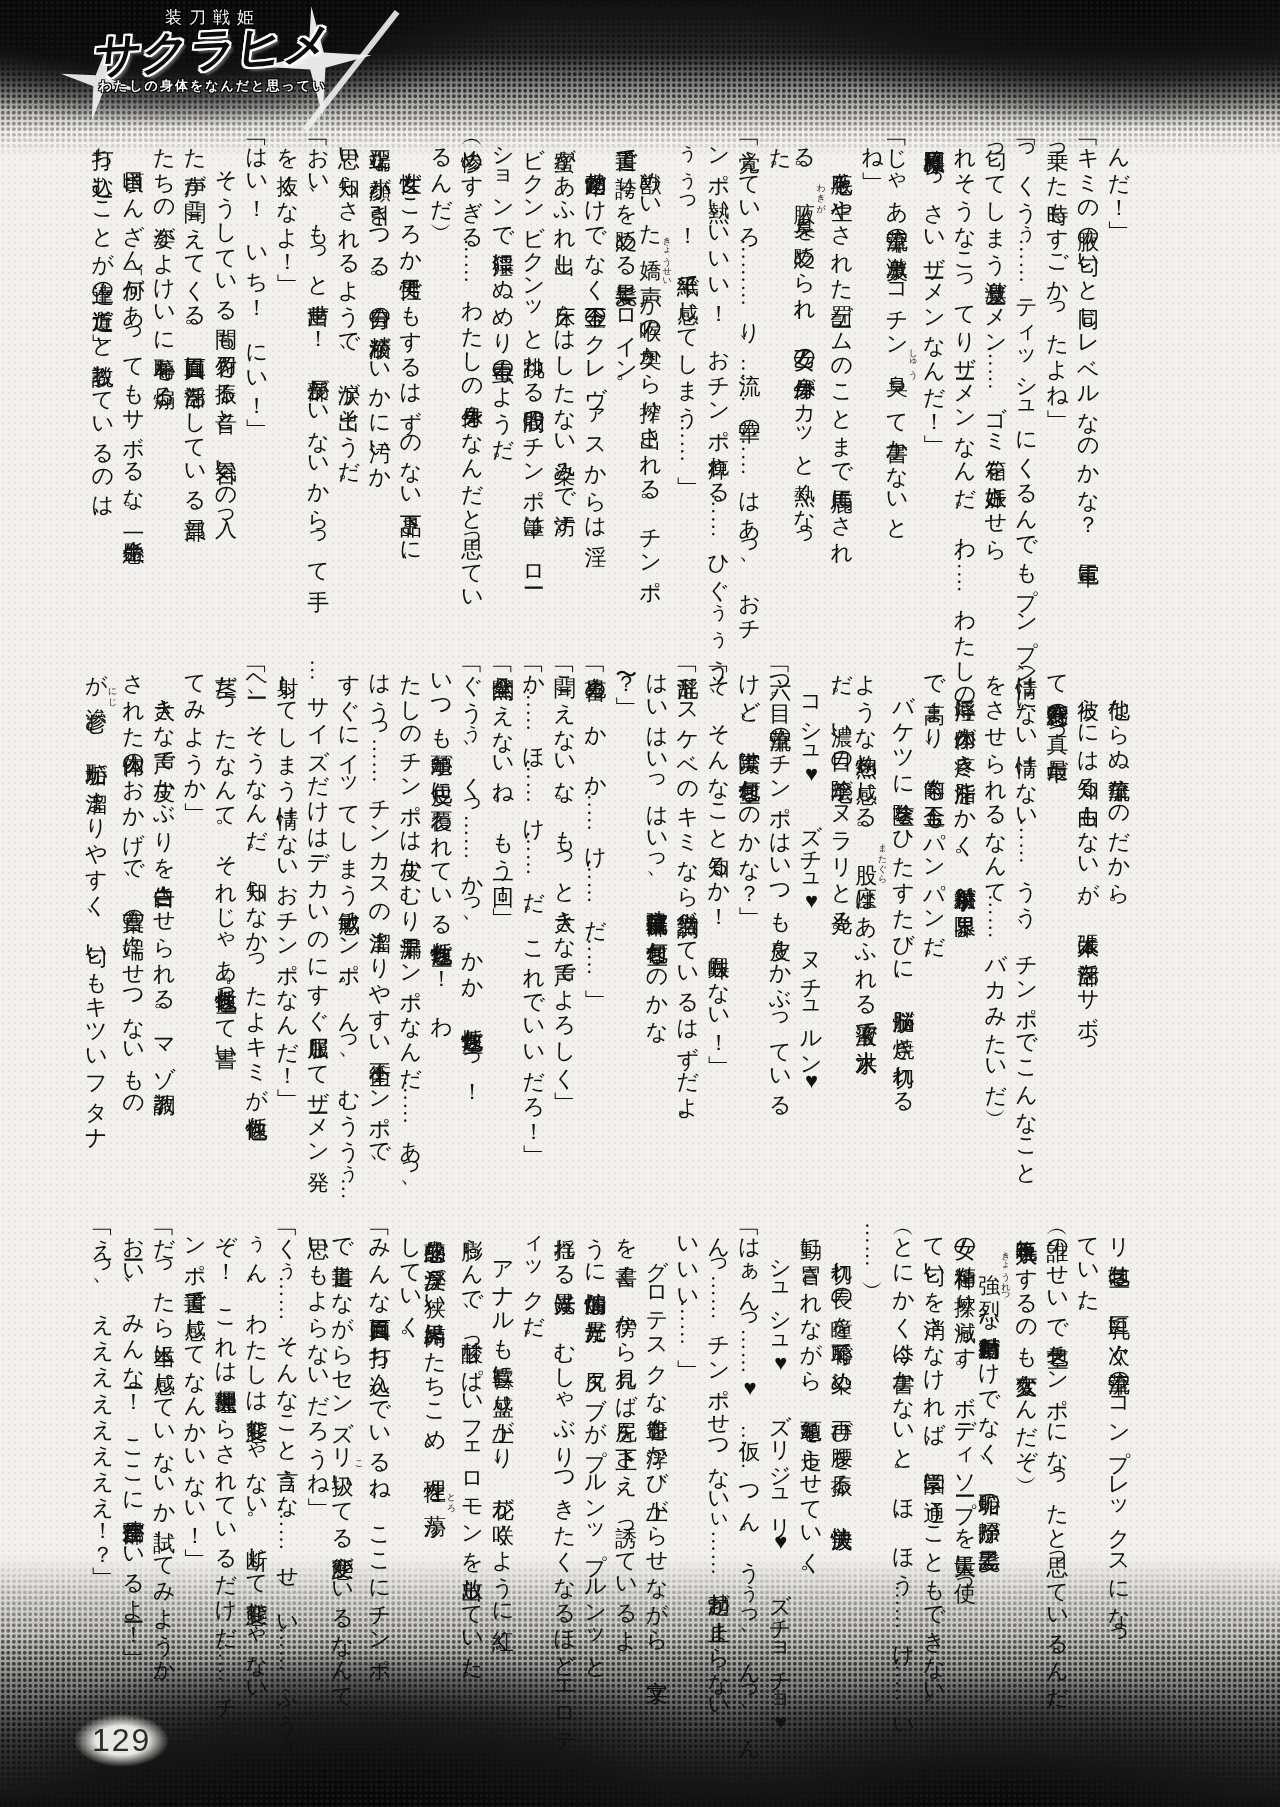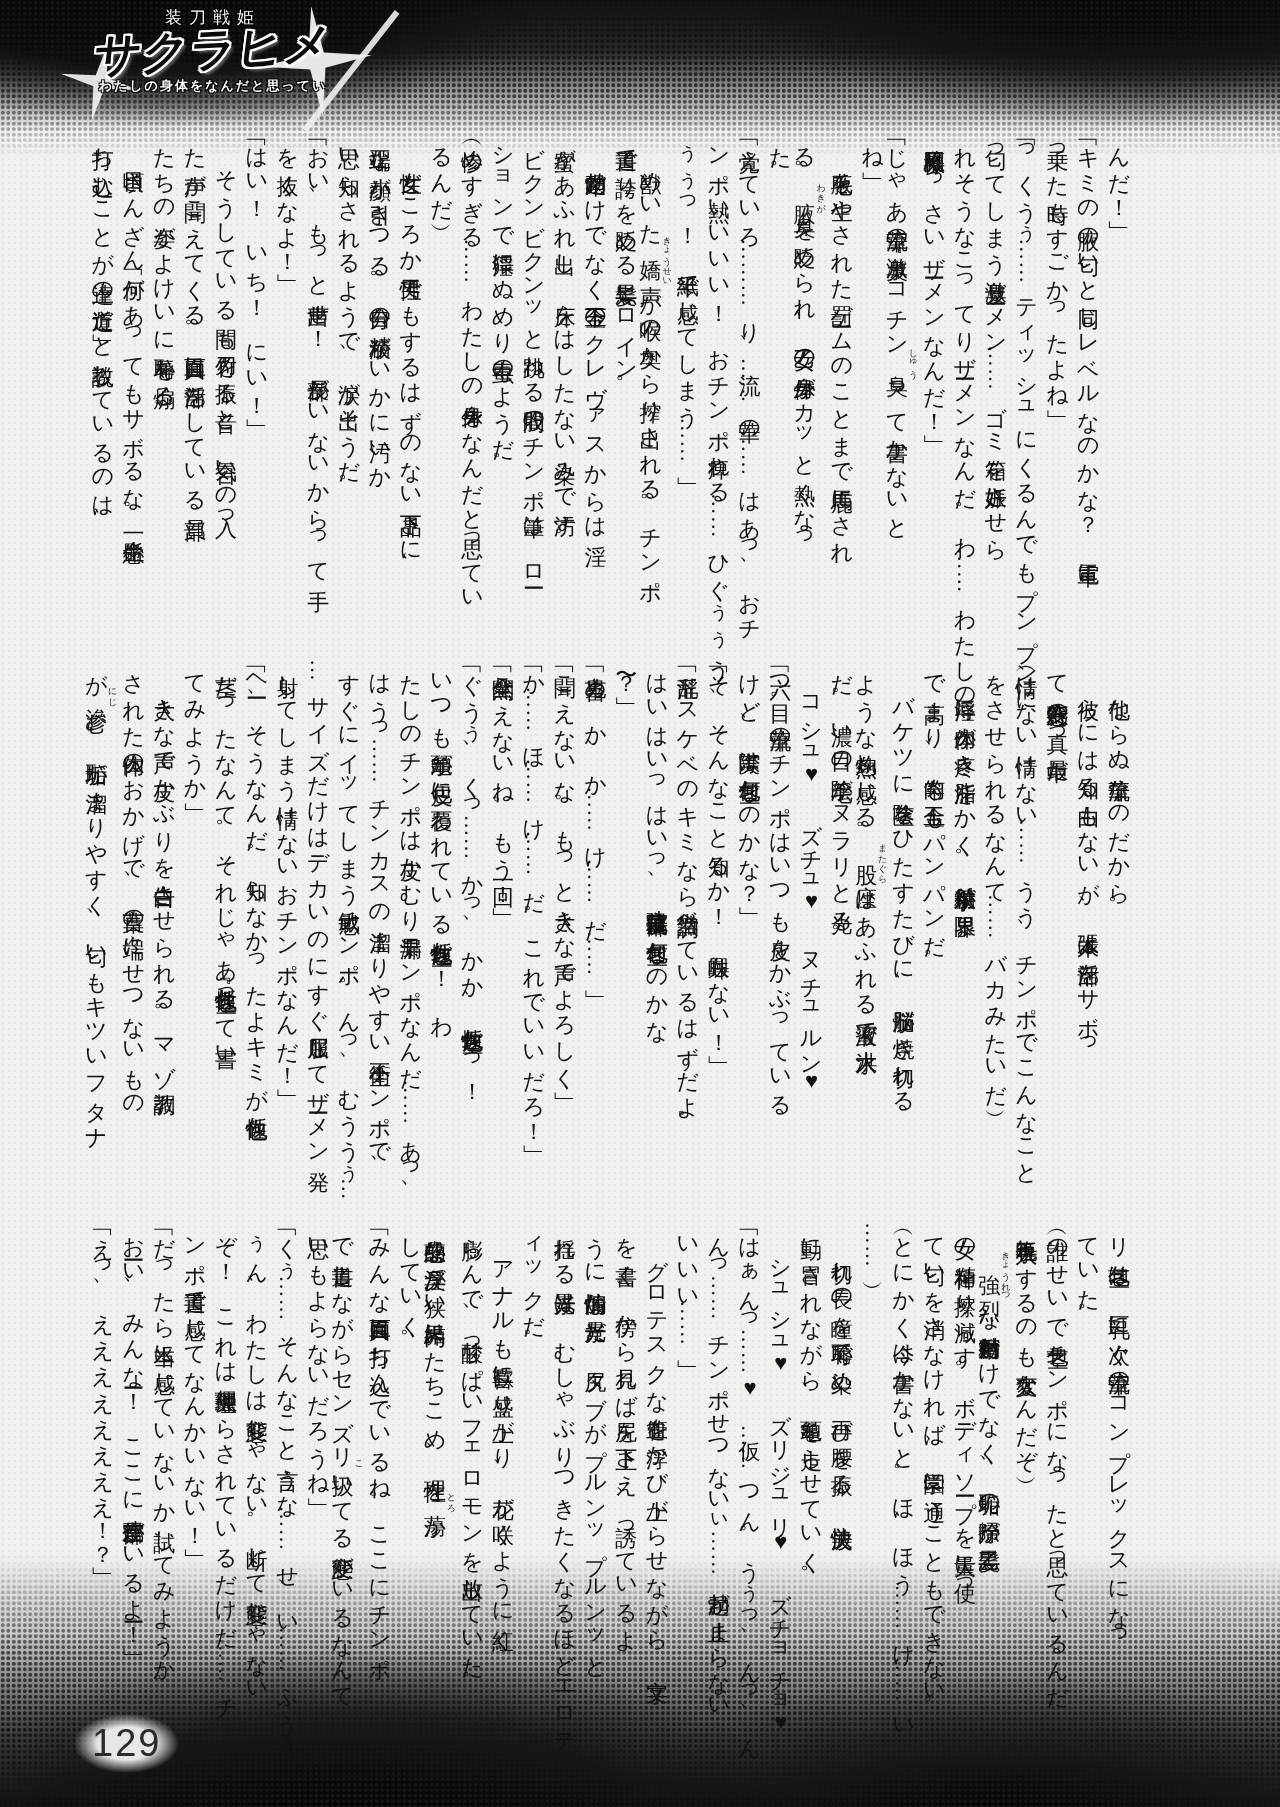--- a/index.html
+++ b/index.html
@@ -82,21 +82,21 @@
     font-size:22px;line-height:30.8px;letter-spacing:1px;
     color:#111;white-space:nowrap;
   }
   .vcol.ind{padding-top:23px;}
   .vcol ruby{ruby-position:over;}
   .vcol rt{font-size:9px;letter-spacing:0;color:#222;}
   
   .pageno{
     position:absolute;left:74px;top:1714px;z-index:6;
     font-family:"Liberation Sans","DejaVu Sans",sans-serif;
-    font-size:38px;color:#2b2b2b;letter-spacing:2px;
+    font-size:32px;color:#2b2b2b;letter-spacing:2px;
     padding:8px 18px;border-radius:50%;
     background:radial-gradient(closest-side, rgba(244,242,238,0.95) 55%, rgba(244,242,238,0) 100%);
   }
 </style>
 </head>
 <body>
 
 <div class="top-band"></div>
 <div class="bottom-band"></div>
 

